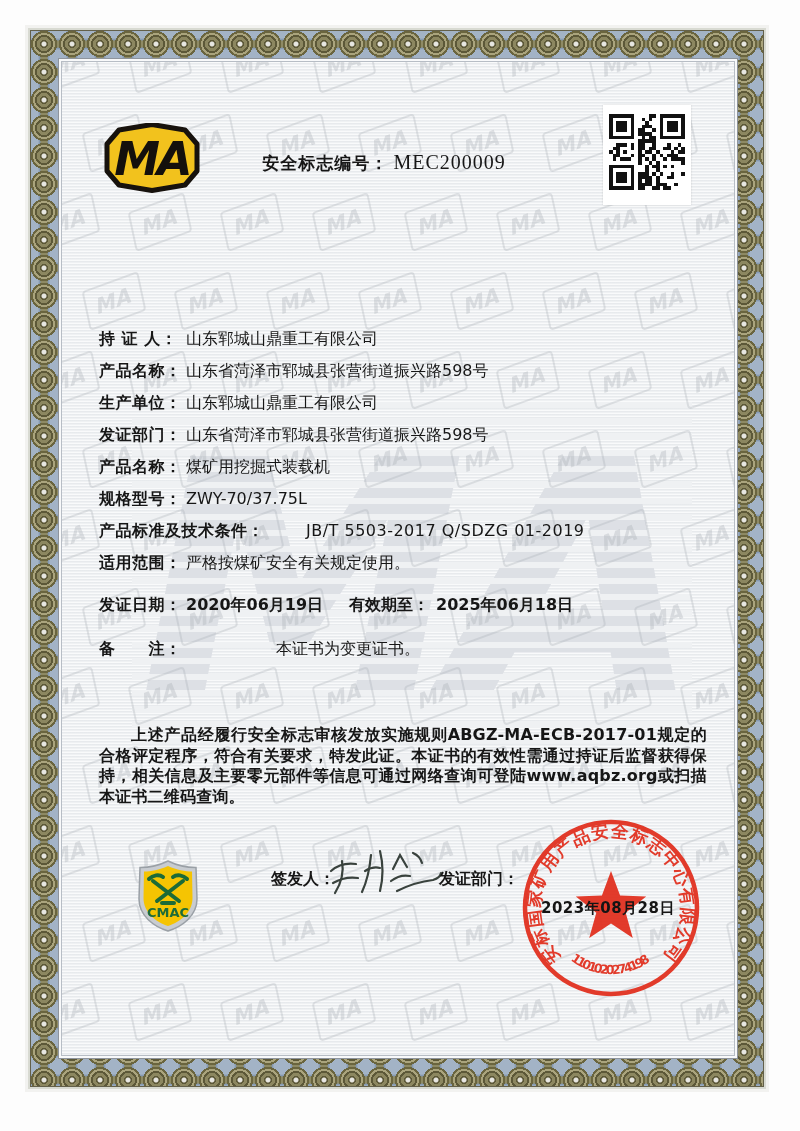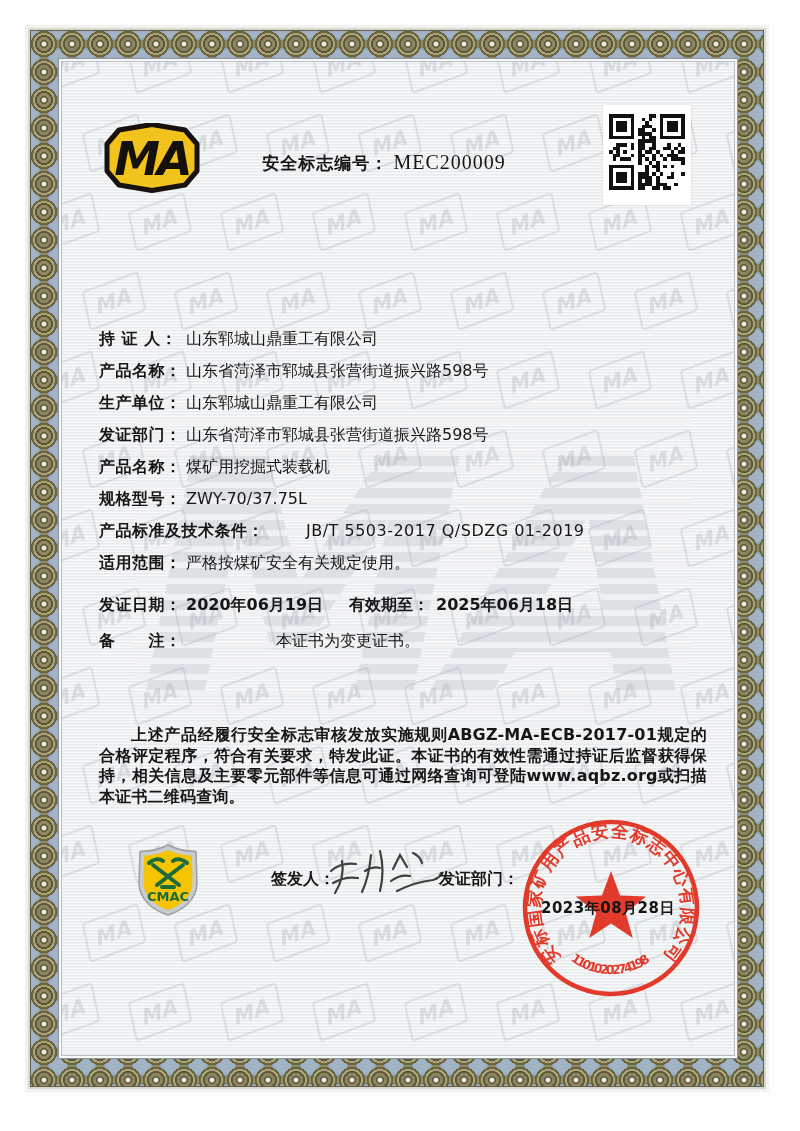--- a/index.html
+++ b/index.html
@@ -51,28 +51,28 @@
   .frow{display:flex;align-items:flex-start;height:24px;margin-bottom:8px;
     font-size:16px;line-height:24px;white-space:nowrap;}
   .frow .lab{flex:0 0 87px;font-weight:700;letter-spacing:.5px;}
   .frow .val{font-weight:400;}
   .frow.long .lab{flex:0 0 auto;}
   .frow.long .val{margin-left:42px;letter-spacing:.5px;}
   .frow.daterow{margin-top:18px;}
   .frow.daterow .val1{width:163px;font-weight:700;}
   .frow.daterow .lab2{flex:0 0 87px;font-weight:700;}
   .frow.daterow .val2{font-weight:700;}
-  .frow.remark{margin-top:12px;}
+  .frow.remark{margin-top:20px;}
   .frow.remark .val{margin-left:90px;}
   
   .statement{position:absolute;left:40px;top:666px;width:608px;
     font-size:16px;line-height:20.5px;font-weight:700;text-align:justify;
     text-indent:2em;letter-spacing:.2px;}
   
-  .cmac{position:absolute;left:77px;top:784px;width:64px;height:74px;}
+  .cmac{position:absolute;left:77px;top:800px;width:64px;height:74px;}
   .signer-label{position:absolute;left:212px;top:810px;font-size:16px;font-weight:700;}
   .signature{position:absolute;left:266px;top:780px;}
   .dept-label{position:absolute;left:380px;top:810px;font-size:16px;font-weight:700;}
   .stamp{position:absolute;left:457px;top:754px;width:190px;height:190px;z-index:3;
     opacity:.95;mix-blend-mode:multiply;}
   .stamp-date{position:absolute;left:482px;top:840px;z-index:4;font-size:15px;
     font-weight:600;color:#141414;letter-spacing:.5px;white-space:nowrap;}
 </style>
 </head>
 <body>

